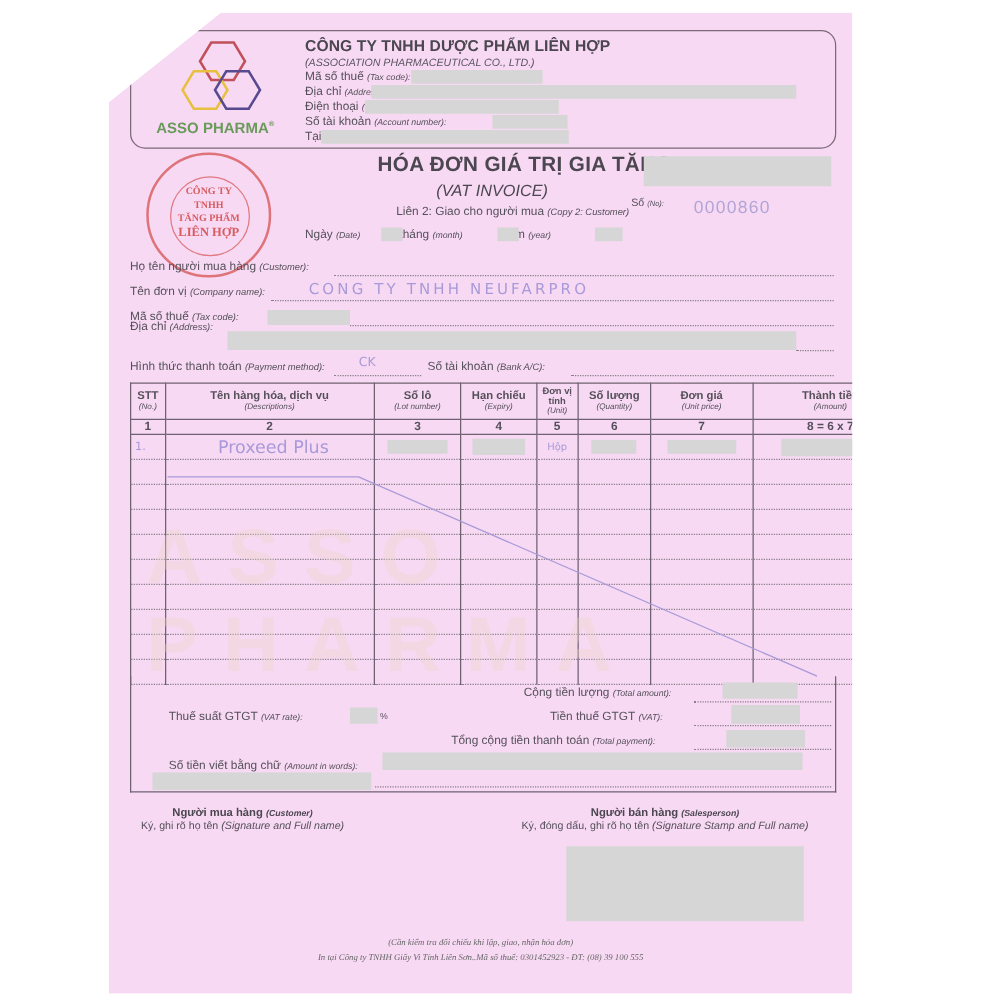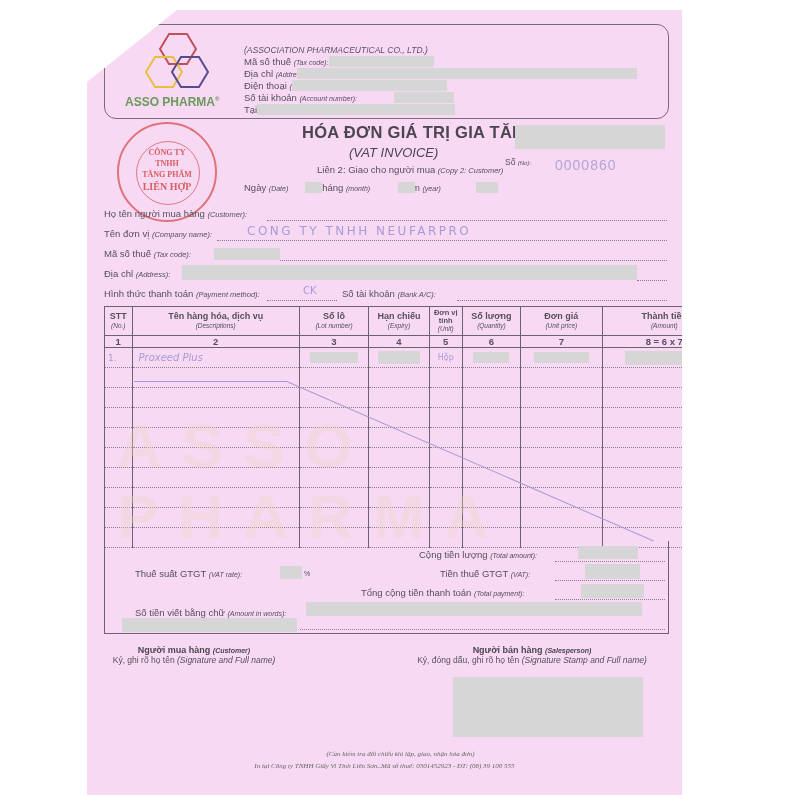--- a/index.html
+++ b/index.html
@@ -42,39 +42,40 @@
   table.items th i { display:block; font-size:6.5px; font-weight:normal; }
   table.items .num td { font-size:9.5px; font-weight:bold; height:11px; color:#55505a; }
   table.items .row td { height:19px; border-top:1px dotted #8a7f8a; border-bottom:1px dotted #8a7f8a; }
   .totals { position:absolute; left:17px; top:531px; width:563px; height:92px; border:1px solid #6e6270; border-top:none; }
   .tl { font-size:9.5px; color:#55505a; position:absolute; }
   .tl i { font-size:7px; }
   .sig-title { font-size:9px; font-weight:bold; color:#4b4650; }
   .sig-title i { font-size:7px; }
   .sig-sub { font-size:8.5px; color:#55505a; }
   .sig-sub i { font-size:8.5px; }
-  .footer1 { left:0; width:595px; top:740px; text-align:center; font-family:"Liberation Serif", serif; font-style:italic; font-size:7px; color:#666;margin-left:16px; }
+  .footer1 { left:0; width:595px; top:740px; text-align:center; font-family:"Liberation Serif", serif; font-style:italic; font-size:7px; color:#666; }
   .footer2 { left:0; width:595px; top:752px; text-align:center; font-family:"Liberation Serif", serif; font-style:italic; font-size:7px; color:#666; }
   .watermark { left:30px; top:400px; font-size:62px; font-weight:bold; color:rgba(235,215,200,0.35); letter-spacing:20px; }
   .strike { position:absolute; height:1px; background:#a89ad8; transform-origin:0 0; }
 </style>
 </head>
 <body>
 
 <div class="page">
 
   <div class="hdr-box"></div>
 
   <svg class="abs" style="left:52px;top:20px" width="90" height="70" viewBox="0 0 90 70">
     <polygon points="30,4 48,4 57,19 48,34 30,34 21,19" fill="none" stroke="#c0505a" stroke-width="2"></polygon>
     <polygon points="16,27 34,27 43,42 34,57 16,57 7,42" fill="none" stroke="#e8c040" stroke-width="2"></polygon>
     <polygon points="42,27 60,27 69,42 60,57 42,57 33,42" fill="none" stroke="#584a90" stroke-width="2"></polygon>
   </svg>
   <div class="abs logo-text"><span>ASSO PHARMA</span><sup>®</sup></div>
 
+  <div class="abs co-name">CÔNG TY TNHH DƯỢC PHẨM LIÊN HỢP</div>
   <div class="abs co-en">(ASSOCIATION PHARMACEUTICAL CO., LTD.)</div>
 
   <div class="abs hl" style="left:157px;top:46px"><span>Mã số thuế</span> <i>(Tax code):</i></div>
   <div class="redact" style="left:242px;top:46px;width:105px;height:11px"></div>
 
   <div class="abs hl" style="left:157px;top:58px"><span>Địa chỉ</span> <i>(Address):</i></div>
   <div class="redact" style="left:210px;top:58px;width:340px;height:11px"></div>
 
   <div class="abs hl" style="left:157px;top:70px"><span>Điện thoại</span> <i>(Tel):</i></div>
   <div class="redact" style="left:205px;top:70px;width:155px;height:11px"></div>
@@ -115,27 +116,27 @@
   <div class="dotline" style="left:180px;top:210px;width:400px"></div>
 
   <div class="abs field" style="left:17px;top:218px"><span>Tên đơn vị</span> <i>(Company name):</i></div>
   <div class="dotline" style="left:130px;top:230px;width:450px"></div>
   <div class="abs hand" style="left:160px;top:214px;font-size:12px;letter-spacing:2.5px">CONG TY TNHH NEUFARPRO</div>
 
   <div class="abs field" style="left:17px;top:238px"><span>Mã số thuế</span> <i>(Tax code):</i></div>
   <div class="redact" style="left:127px;top:238px;width:66px;height:12px"></div>
   <div class="dotline" style="left:193px;top:250px;width:387px"></div>
 
-  <div class="abs field" style="left:17px;top:258px"><span>Địa chỉ</span> <i>(Address):</i></div>
+  <div class="abs field" style="left:17px;top:246px"><span>Địa chỉ</span> <i>(Address):</i></div>
   <div class="redact" style="left:95px;top:255px;width:455px;height:15px"></div>
   <div class="dotline" style="left:550px;top:270px;width:30px"></div>
 
   <div class="abs field" style="left:17px;top:278px"><span>Hình thức thanh toán</span> <i>(Payment method):</i></div>
   <div class="dotline" style="left:180px;top:290px;width:70px"></div>
-  <div class="abs hand" style="left:216px;top:275px;font-size:10px">CK</div>
+  <div class="abs hand" style="left:200px;top:275px;font-size:10px">CK</div>
   <div class="abs field" style="left:255px;top:278px"><span>Số tài khoản</span> <i>(Bank A/C):</i></div>
   <div class="dotline" style="left:370px;top:290px;width:210px"></div>
 
   <table class="items">
     <colgroup>
       <col style="width:25px">
         <col style="width:152px">
         <col style="width:63px">
         <col style="width:55px">
       <col style="width:30px">
@@ -159,21 +160,21 @@
           <td>2</td>
       <td>3</td>
           <td>4</td>
       <td>5</td>
           <td>6</td>
       <td>7</td>
           <td>8 = 6 x 7</td>
     </tr>
     <tr class="row">
       <td class="hand" style="font-size:9px;text-align:left;padding-left:3px">1.</td>
-      <td class="hand" style="font-size:10px;text-align:left;padding-left:6px;font-style:italic">Proxeed Plus</td>
+      <td class="hand" style="font-size:14px;text-align:center;padding-left:6px;">Proxeed Plus</td>
       <td>
             <div class="redact" style="position:relative;width:48px;height:11px;margin:0 auto"></div>
           </td>
       <td>
             <div class="redact" style="position:relative;width:42px;height:13px;margin:0 auto"></div>
           </td>
       <td class="hand" style="font-size:8px">Hộp</td>
       <td>
             <div class="redact" style="position:relative;width:36px;height:11px;margin:0 auto"></div>
           </td>

